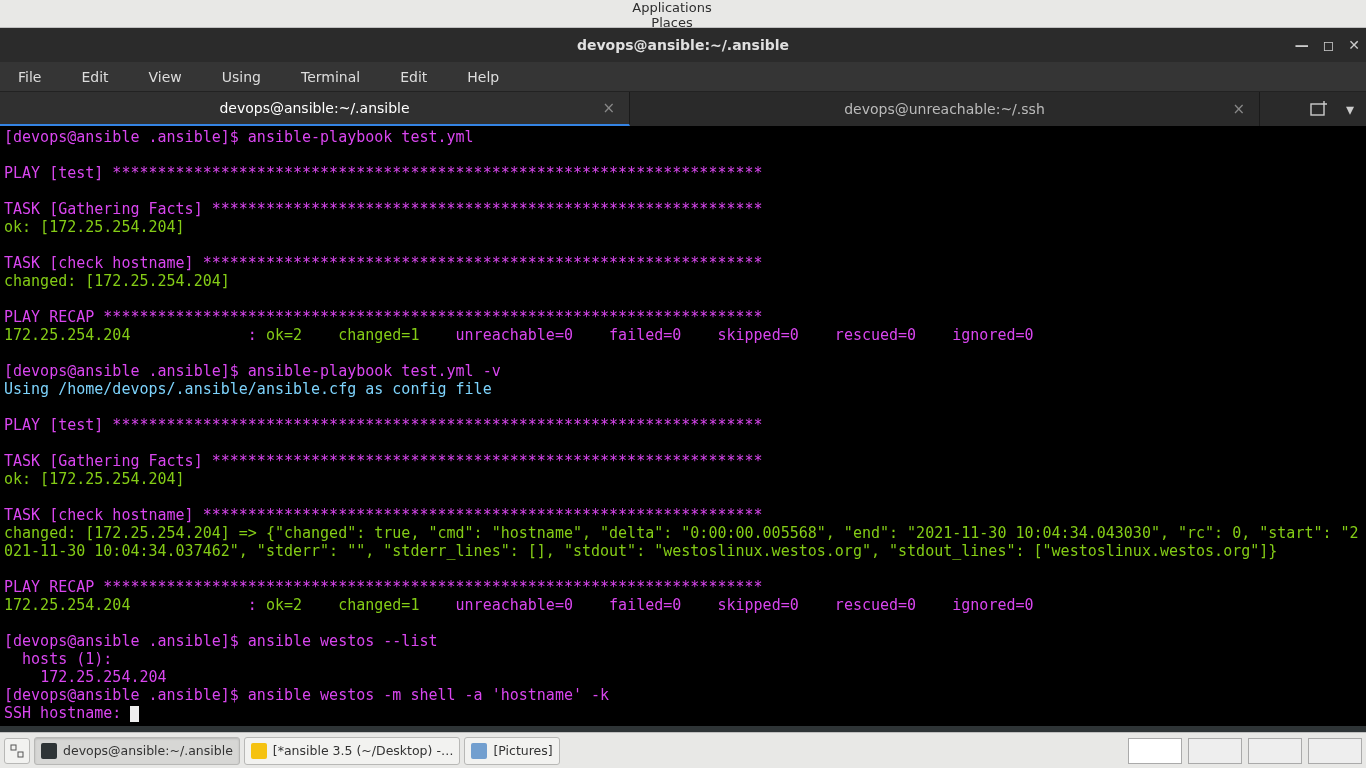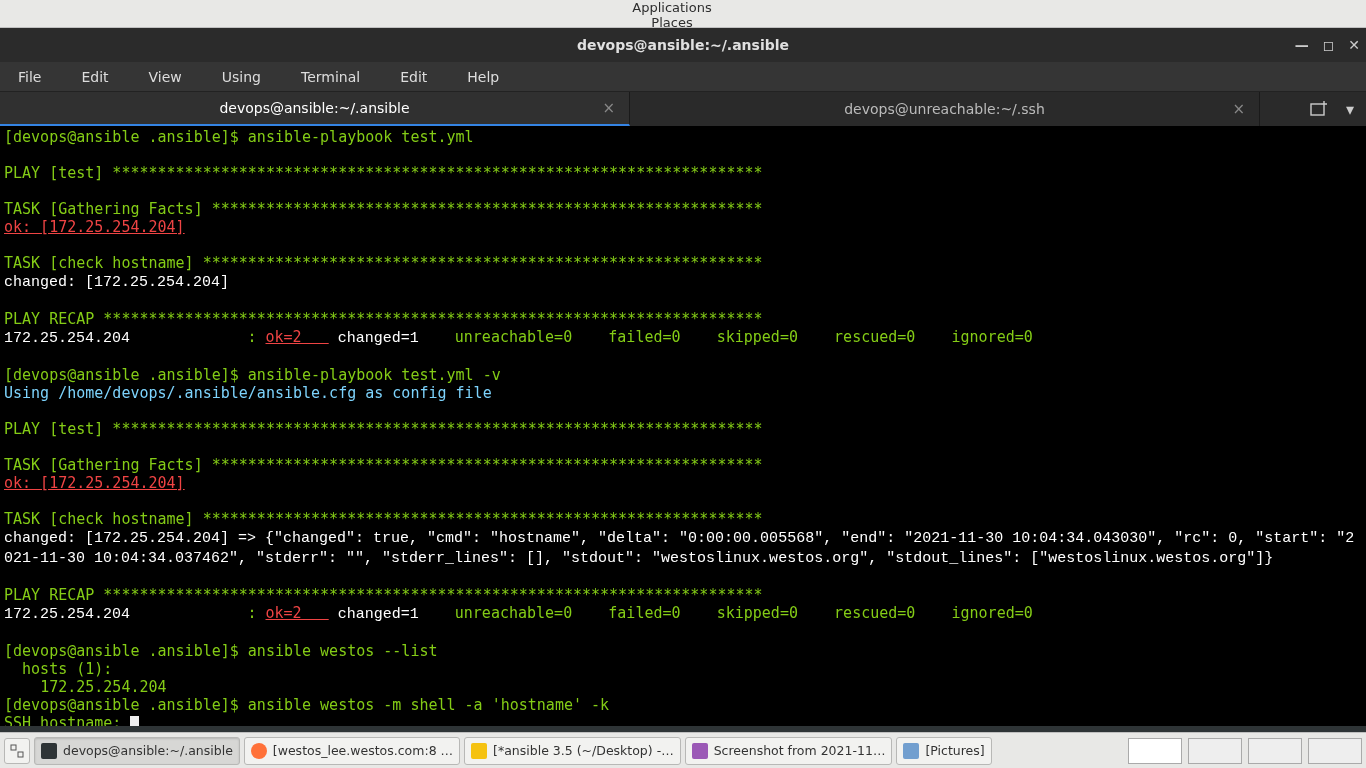--- a/index.html
+++ b/index.html
@@ -14,21 +14,21 @@
 .titlebar { height:34px; background:#2b2b2b; display:flex; align-items:center; justify-content:center; color:#e0e0e0; font-size:14px; font-weight:bold; position:relative; }
 .titlebar .winbtns { position:absolute; right:6px; top:0; height:34px; display:flex; align-items:center; gap:14px; color:#ccc; font-size:14px; }
 .menubar { height:30px; background:#353535; display:flex; align-items:center; padding:0 6px; color:#ddd; font-size:14px; gap:16px; border-bottom:1px solid #222; }
 .menubar span { padding:0 12px; cursor:default; }
 .tabs { height:34px; background:#2a2a2a; display:flex; align-items:stretch; position:relative; }
 .tab { flex:0 0 630px; display:flex; align-items:center; justify-content:center; color:#bbb; font-size:14px; position:relative; border-right:1px solid #1a1a1a; }
 .tab.active { color:#fff; border-bottom:2px solid #3584e4; background:#303030; }
 .tab .close { position:absolute; right:14px; color:#888; font-size:15px; }
 .tabextra { display:flex; align-items:center; gap:18px; padding:0 12px; color:#ccc; margin-left:auto; }
 .terminal { background:#000; color:#d0d0d0; font-family:"DejaVu Sans Mono",monospace; font-size:15px; line-height:18px; padding:2px 4px; height:600px; overflow:hidden; white-space:pre-wrap; word-break:break-all; }
-.c-white{color:#84cc16;} .c-green{color:#ef4444;text-decoration:underline;} .c-yellow{color:#ffffff;font-family:Liberation Mono, monospace;} .c-blue{color:#7dd3fc;}
+.c-white{color:#d946ef;} .c-green{color:#84cc16;} .c-yellow{color:#84cc16;} .c-blue{color:#7dd3fc;}
 .taskbar { position:absolute; bottom:0; left:0; right:0; height:36px; background:#e8e8e6; display:flex; align-items:center; padding:0 4px; gap:4px; border-top:1px solid #bfbfbf; font-size:12.5px; color:#333; }
 .tbtn { height:28px; border:1px solid #b8b8b6; background:#f2f2f0; border-radius:3px; display:flex; align-items:center; padding:0 6px; gap:6px; max-width:220px; overflow:hidden; white-space:nowrap; }
 .tbtn.active { background:#d7d7d5; box-shadow:inset 0 1px 2px rgba(0,0,0,.15); }
 .tbtn .ico { width:16px; height:16px; background:#888; border-radius:2px; flex:0 0 16px; }
 .ico.term{background:#2e3436;} .ico.ff{background:#ff7139;border-radius:50%;} .ico.ed{background:#f5c211;} .ico.sc{background:#9b59b6;} .ico.fm{background:#729fcf;}
 .wsbox{ width:54px;height:26px;border:1px solid #aaa;background:#fff;margin-left:2px; }
 .sq { width:26px;height:26px;border:1px solid #b8b8b6;background:#f2f2f0;border-radius:3px;display:flex;align-items:center;justify-content:center; }
 svg{display:block;}
 .cursor-blink { display:inline-block; width:9px; height:16px; background:#eeeeee; vertical-align:text-bottom; animation:bl 1s step-end infinite; }
 @keyframes bl { 50%{opacity:0;} }
@@ -139,30 +139,22 @@
       <svg width="14" height="14" viewBox="0 0 14 14">
         <rect x="1" y="1" width="5" height="5" fill="none" stroke="#555"></rect>
         <rect x="8" y="8" width="5" height="5" fill="none" stroke="#555"></rect>
       </svg>
     </div>
   <div class="tbtn active">
       <span class="ico term"></span>
       <span>devops@ansible:~/.ansible</span>
     </div>
   <div class="tbtn">
-      <span class="ico ff"></span>
-      <span>[westos_lee.westos.com:8 …</span>
-    </div>
-  <div class="tbtn">
       <span class="ico ed"></span>
       <span>[*ansible 3.5 (~/Desktop) -…</span>
-    </div>
-  <div class="tbtn">
-      <span class="ico sc"></span>
-      <span>Screenshot from 2021-11…</span>
     </div>
   <div class="tbtn">
       <span class="ico fm"></span>
       <span>[Pictures]</span>
     </div>
   <div style="flex:1"></div>
   <div class="wsbox"></div>
   <div class="wsbox" style="background:#eee"></div>
   <div class="wsbox" style="background:#eee"></div>
   <div class="wsbox" style="background:#eee"></div>

